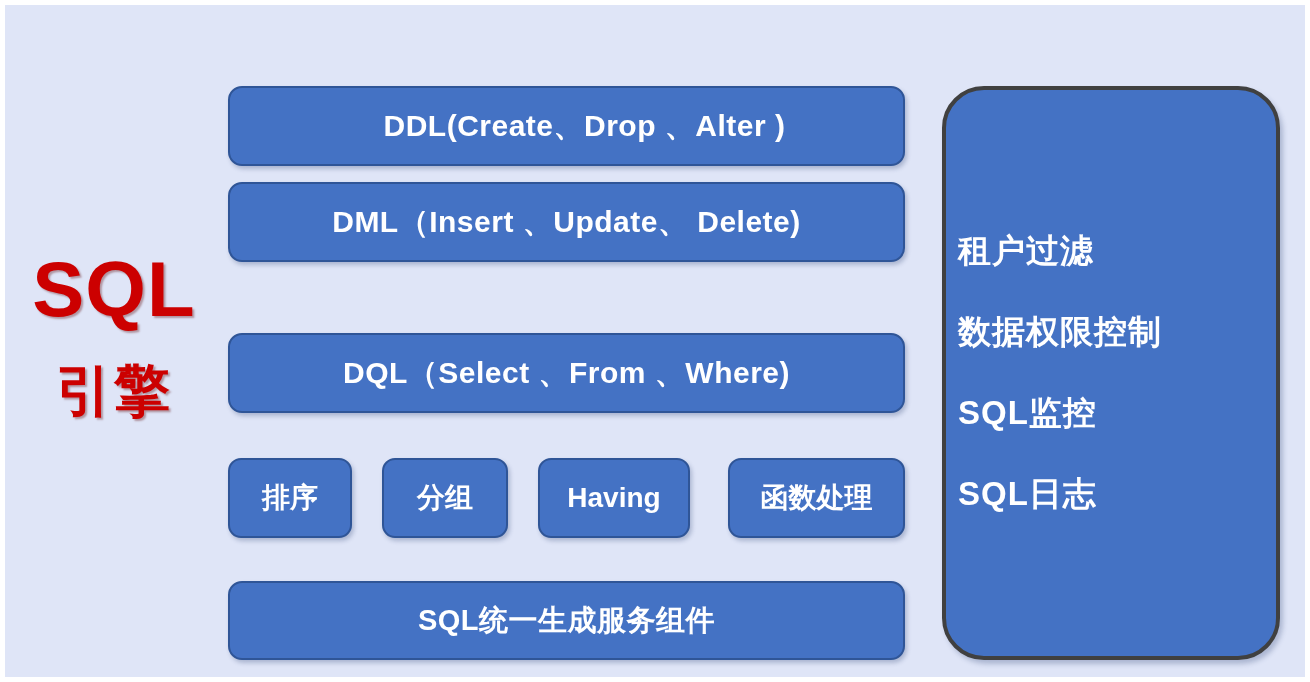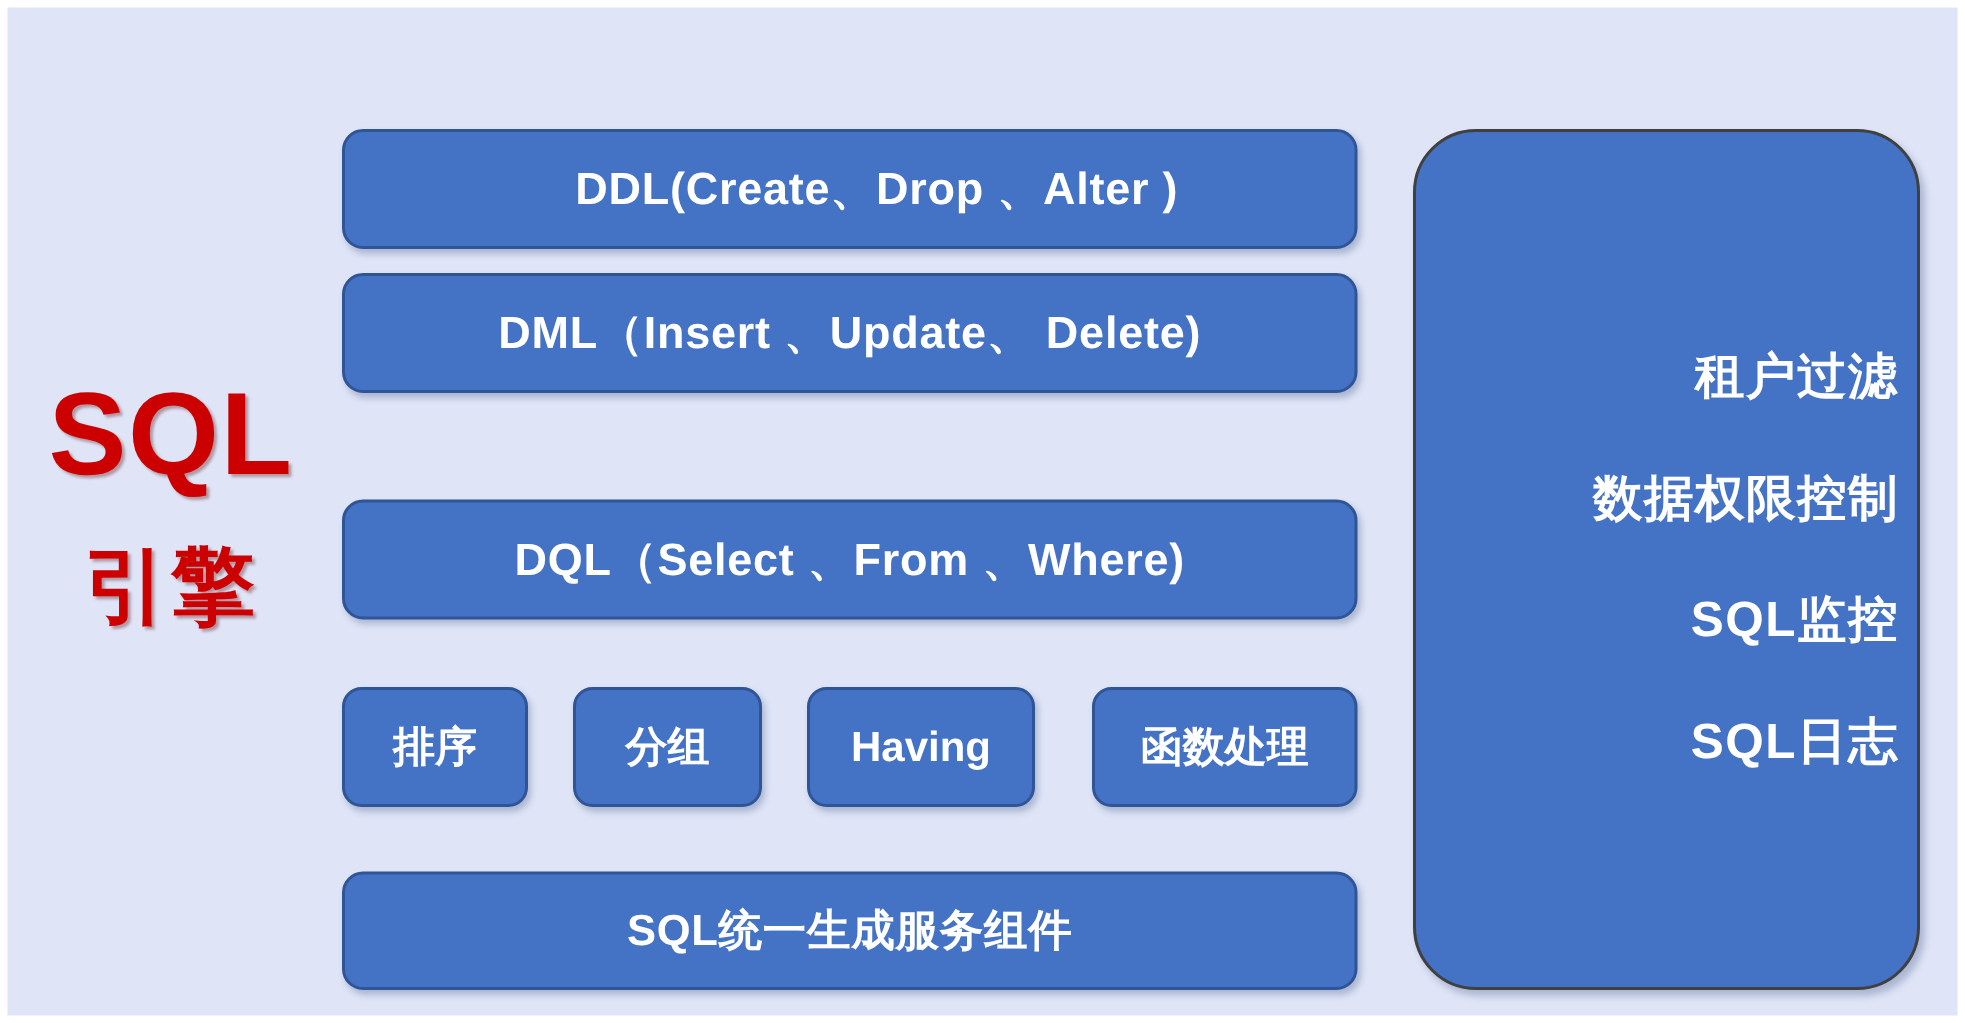--- a/index.html
+++ b/index.html
@@ -110,27 +110,27 @@
   #card-func    { left: 500px; width: 177px; }
 
   
   .side-panel {
     position: absolute;
     left: 942px;
     top: 86px;
     width: 338px;
     height: 574px;
     background: #4472c4;
-    border: 2px solid #404040;
+    border: 4px solid #404040;
     border-radius: 42px;
     box-sizing: border-box;
     box-shadow: 3px 4px 5px rgba(40, 60, 110, 0.28);
     display: flex;
     flex-direction: column;
-    align-items: flex-end;
+    align-items: flex-start;
     justify-content: center;
     gap: 36px;
     padding: 34px 12px;
     user-select: none;
   }
   .side-item {
     color: #ffffff;
     font-weight: bold;
     font-size: 33px;
     text-align: center;

